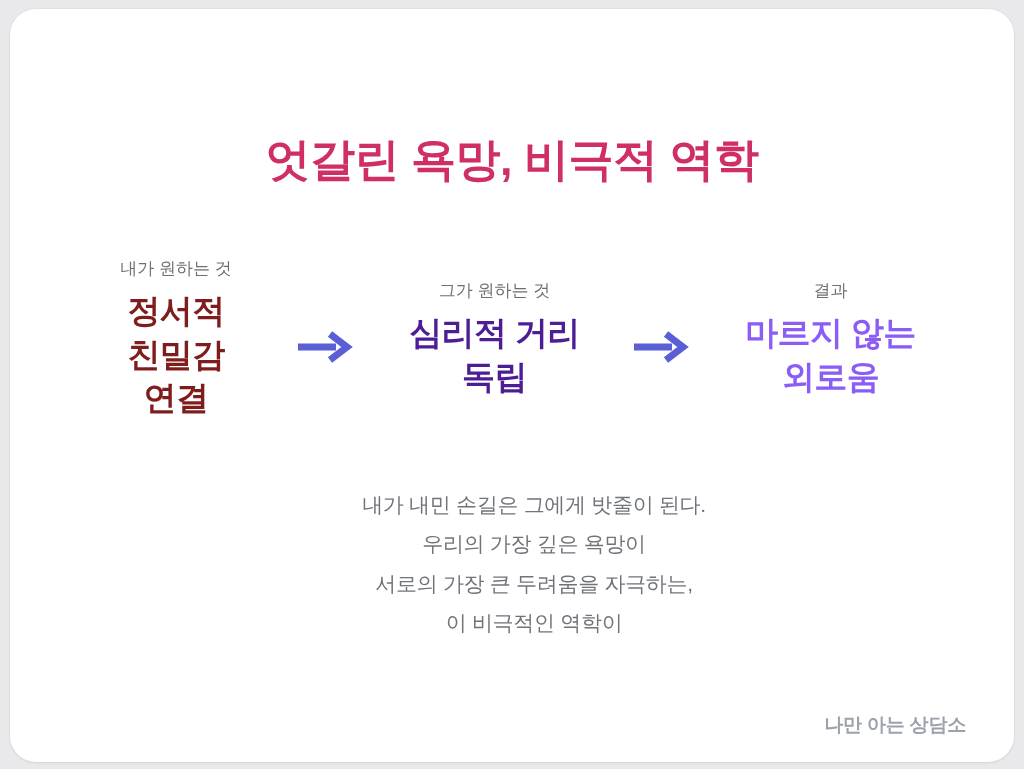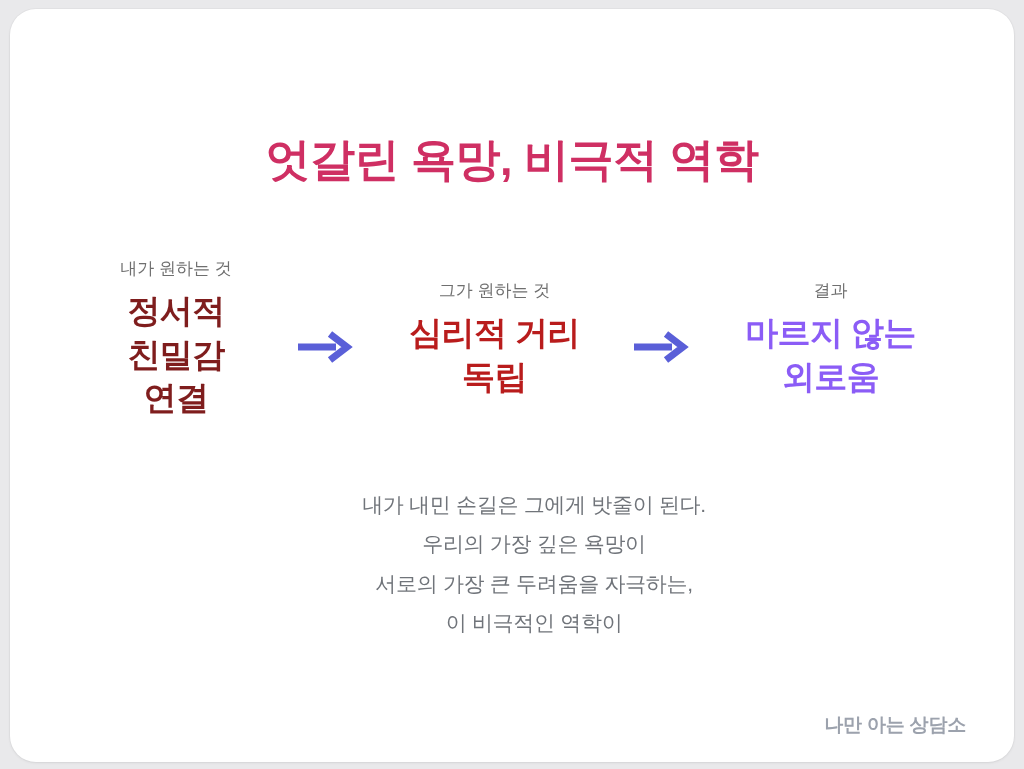--- a/index.html
+++ b/index.html
@@ -80,21 +80,21 @@
   .col-value {
     font-size: 33px;
     font-weight: 800;
     line-height: 1.32;
     letter-spacing: -0.6px;
   }
 
   .col-value .ln { display: block; white-space: nowrap; }
 
   .c-green  { color: #7f1d1d; }
-  .c-red    { color: #b91c1c; }
+  .c-red    { color: #4c1d95; }
   .c-purple { color: #8b5cf6; }
 
   
   .arrow {
     width: 86px;
     flex: 0 0 86px;
     display: flex;
     align-items: center;
     justify-content: center;
     align-self: center;

